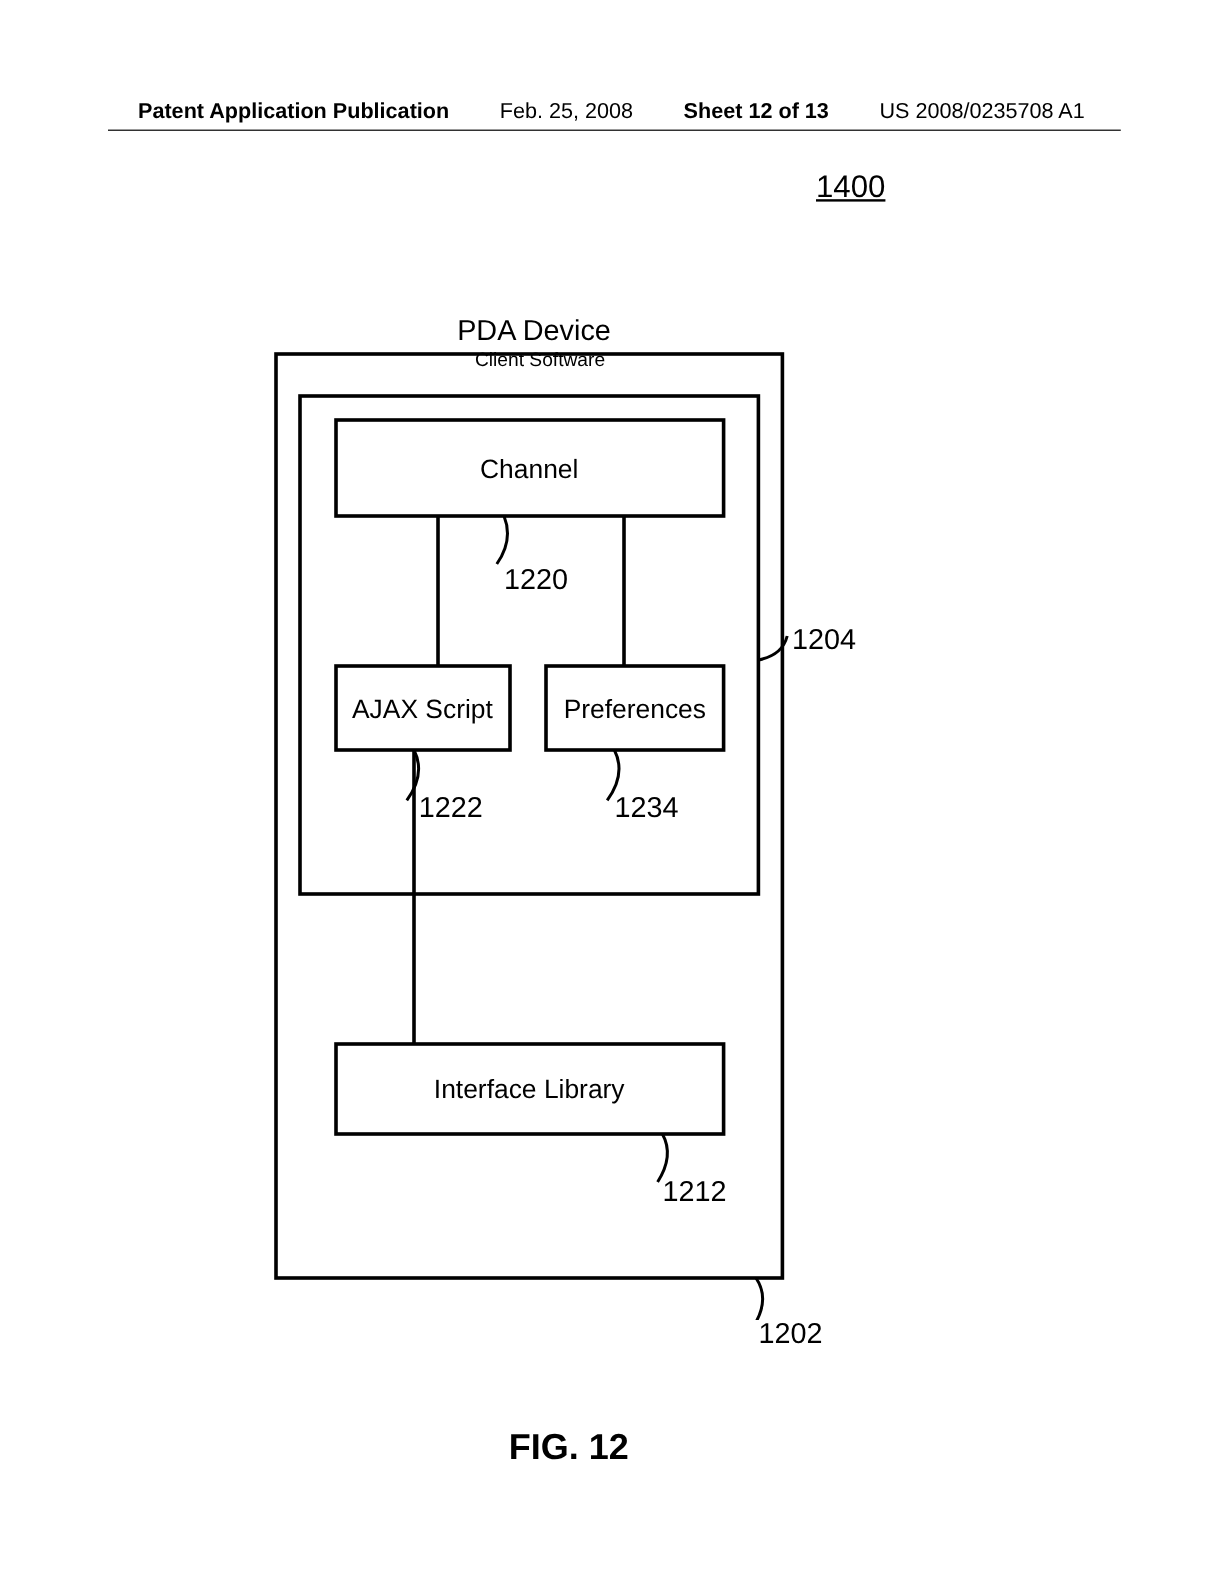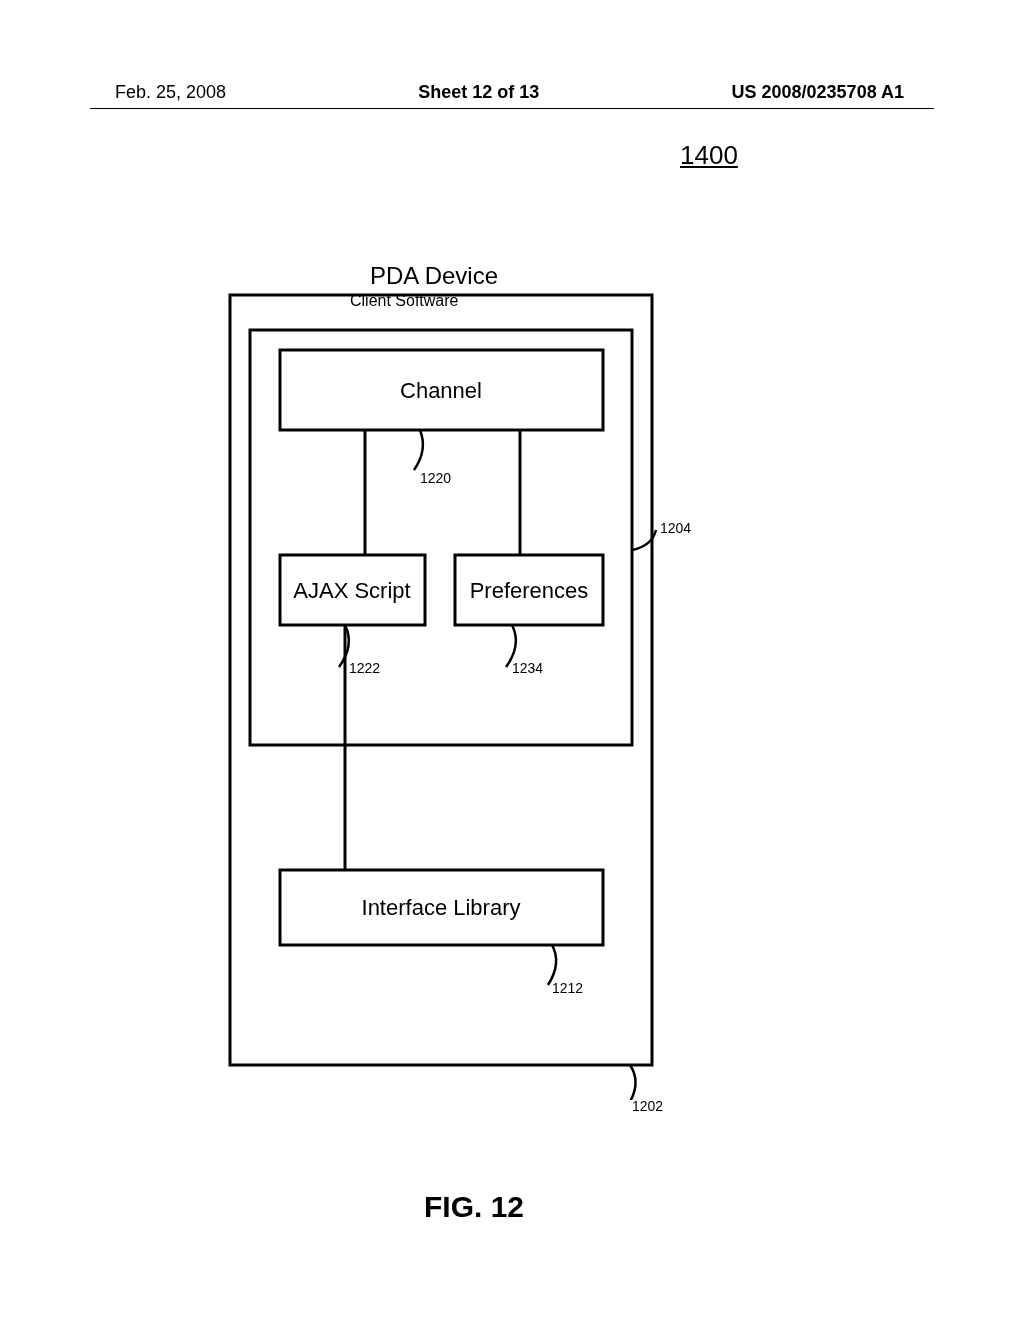--- a/index.html
+++ b/index.html
@@ -17,50 +17,51 @@
     left: 0;
     width: 1024px;
     display: flex;
     justify-content: space-between;
     padding: 0 120px 0 115px;
     font-size: 18px;
   }
   .header .pub-label { font-weight: bold; }
   .header .date { font-weight: normal; }
   .header .sheet { font-weight: bold; }
-  .header .patent-num { font-weight: bold; }
+  .header .patent-num { font-weight: normal; }
   .header-rule {
     position: absolute;
     top: 108px; left: 90px; width: 844px;
     border-top: 1.5px solid #000;
   }
   .fig-ref {
     position: absolute;
     top: 140px; left: 680px;
     font-size: 26px;
     text-decoration: underline;
   }
-  .label { position: absolute; font-size: 22px; text-align: left; }
+  .label { position: absolute; font-size: 22px; text-align: center; }
   .pda-title   { top: 262px; left: 370px; width: 150px; font-size: 24px; }
   .client-title{ top: 292px; left: 350px; width: 200px; font-size: 16px; }
 
   .svg-wrap { position: absolute; top: 250px; left: 120px; text-align: center; }
 
-  .ref-num { position: absolute; font-size: 14px; }
+  .ref-num { position: absolute; font-size: 24px; }
 
   .fig-caption {
     position: absolute;
     top: 1190px; left: 400px;
     font-size: 30px; font-weight: bold; margin-left: 24px;
   }
 </style>
 </head>
 <body>
 
 <div class="header">
+  <span class="pub-label">Patent Application Publication</span>
   <span class="date">Feb. 25, 2008</span>
   <span class="sheet">Sheet 12 of 13</span>
   <span class="patent-num">US 2008/0235708 A1</span>
 </div>
 <div class="header-rule"></div>
 
 <div class="fig-ref">1400</div>
 
 <div class="label pda-title">PDA Device</div>
 <div class="label client-title">Client Software</div>

